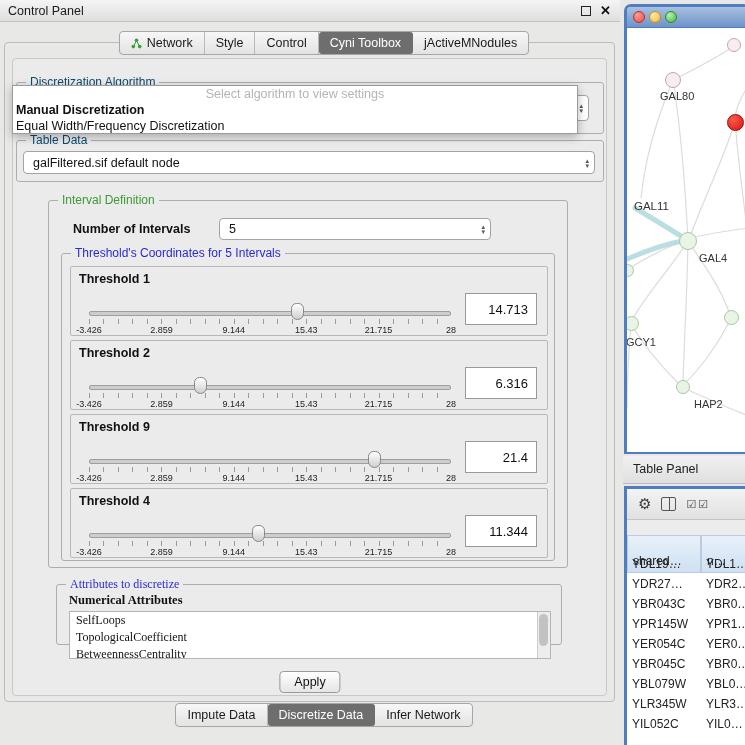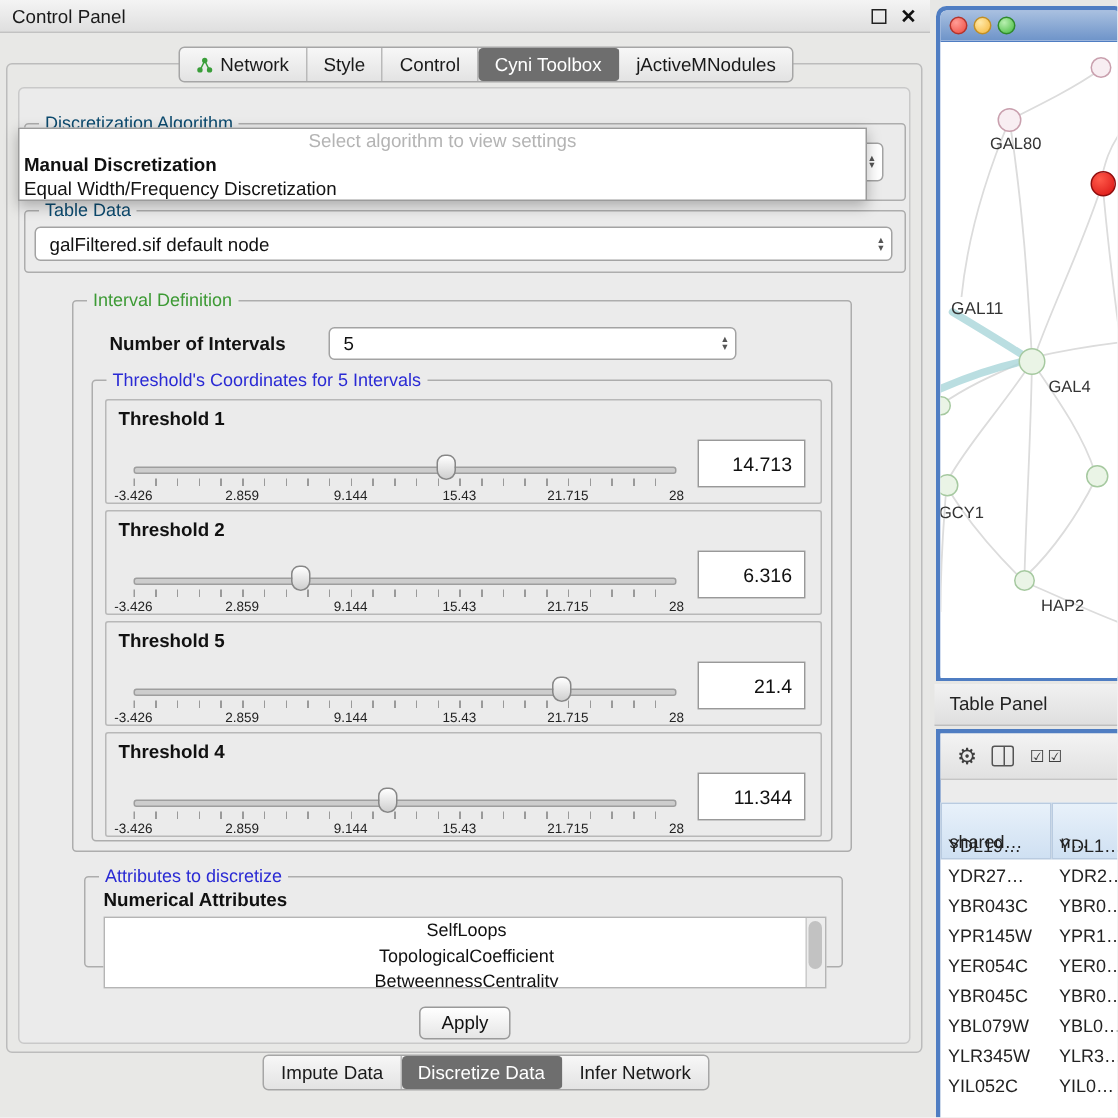--- a/index.html
+++ b/index.html
@@ -64,21 +64,21 @@
                   background:linear-gradient(#ffffff,#cfcfcf); border:1px solid #878787;
                   border-radius:6px 6px 7px 7px; box-sizing:border-box; }
   .thr-value { position:absolute; left:394px; top:26px; width:72px; height:32px; background:#fff;
                border:1px solid #999; font-size:13px; color:#111; text-align:right; padding:0 8px 0 0;
                box-sizing:border-box; font-family:"Liberation Sans",sans-serif; }
 
   
   .attr-title { position:absolute; left:12px; top:8px; font-size:12.5px; font-weight:bold; color:#111; }
   .attr-list { position:absolute; left:12px; top:26px; width:482px; height:48; height:48px;
                background:#fff; border:1px solid #b5b5b5; overflow:hidden; box-sizing:border-box; }
-  .attr-item { font-size:12px; color:#111; padding:1px 4px 0 6px; height:16px;text-align:center; }
+  .attr-item { font-size:12px; color:#111; padding:1px 4px 0 6px; height:16px; }
   .attr-scrollbar { position:absolute; right:0; top:0; width:13px; height:100%; background:#ededed; border-left:1px solid #ccc; box-sizing:border-box; }
   .attr-scroll-thumb { position:absolute; left:1px; top:2px; width:9px; height:32px; background:#c2c2c2; border-radius:5px; }
 
   .apply-btn { position:absolute; left:50%; top:671px; transform:translateX(-50%);
                padding:3px 14px; font-size:12.5px; color:#111; background:linear-gradient(#ffffff,#e5e5e5);
                border:1px solid #9a9a9a; border-radius:4px; font-family:"Liberation Sans",sans-serif; }
 
   
   .network-window { position:absolute; left:624px; top:4px; width:126px; height:450px;
                     border:3px solid #4f7dc2; border-radius:7px 7px 0 0; background:#fff; box-sizing:border-box; }
@@ -234,21 +234,21 @@
               <span style="left:60%">15.43</span>
               <span style="left:80%">21.715</span>
               <span style="left:100%">28</span>
             </div>
             <div class="slider-thumb" style="left: 31%;"></div>
           </div>
           <input class="thr-value" value="6.316" style="">
         </div>
 
         <div class="thr-box" style="top:160px;">
-          <span class="thr-label">Threshold 5</span>
+          <span class="thr-label">Threshold 9</span>
           <div class="slider">
             <div class="slider-track"></div>
             <div class="slider-ticks"></div>
             <div class="slider-labels">
               <span style="left:0%">-3.426</span>
               <span style="left:20%">2.859</span>
               <span style="left:40%">9.144</span>
               <span style="left:60%">15.43</span>
               <span style="left:80%">21.715</span>
               <span style="left:100%">28</span>
@@ -271,21 +271,21 @@
               <span style="left:80%">21.715</span>
               <span style="left:100%">28</span>
             </div>
             <div class="slider-thumb" style="left: 47%;"></div>
           </div>
           <input class="thr-value" value="11.344" style="">
         </div>
       </div>
     </div>
 
-    <div class="group" style="left:56px; top:584px; width:506px; height:61px;">
+    <div class="group" style="left:56px; top:584px; width:506px; height:61px;font-family:Liberation Serif, serif;">
       <span class="group-title blue">Attributes to discretize</span>
       <span class="attr-title">Numerical Attributes</span>
       <div class="attr-list">
         <div class="attr-item">SelfLoops</div>
         <div class="attr-item">TopologicalCoefficient</div>
         <div class="attr-item">BetweennessCentrality</div>
         <div class="attr-scrollbar">
           <div class="attr-scroll-thumb"></div>
         </div>
       </div>

